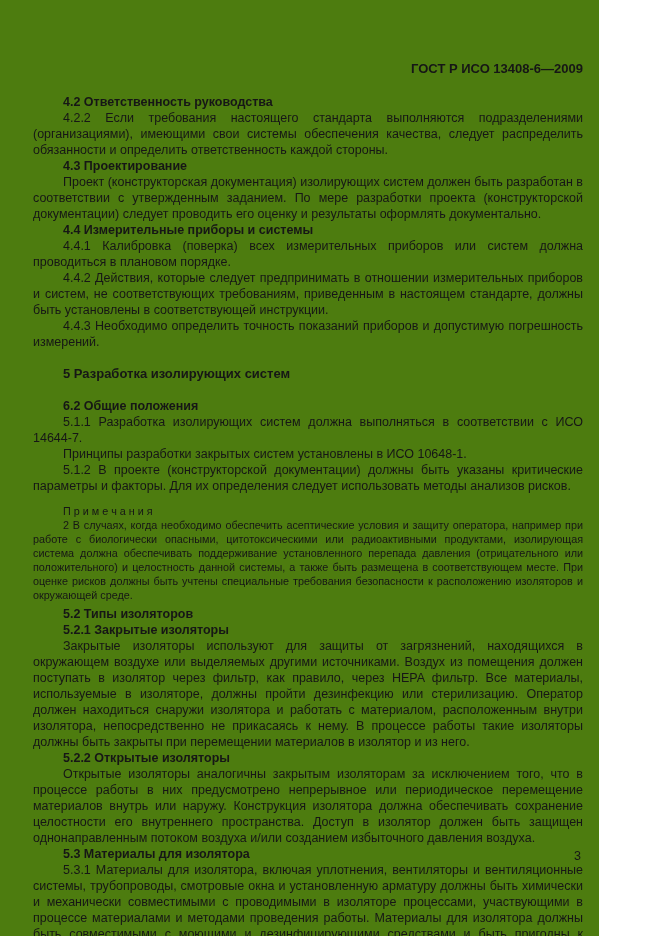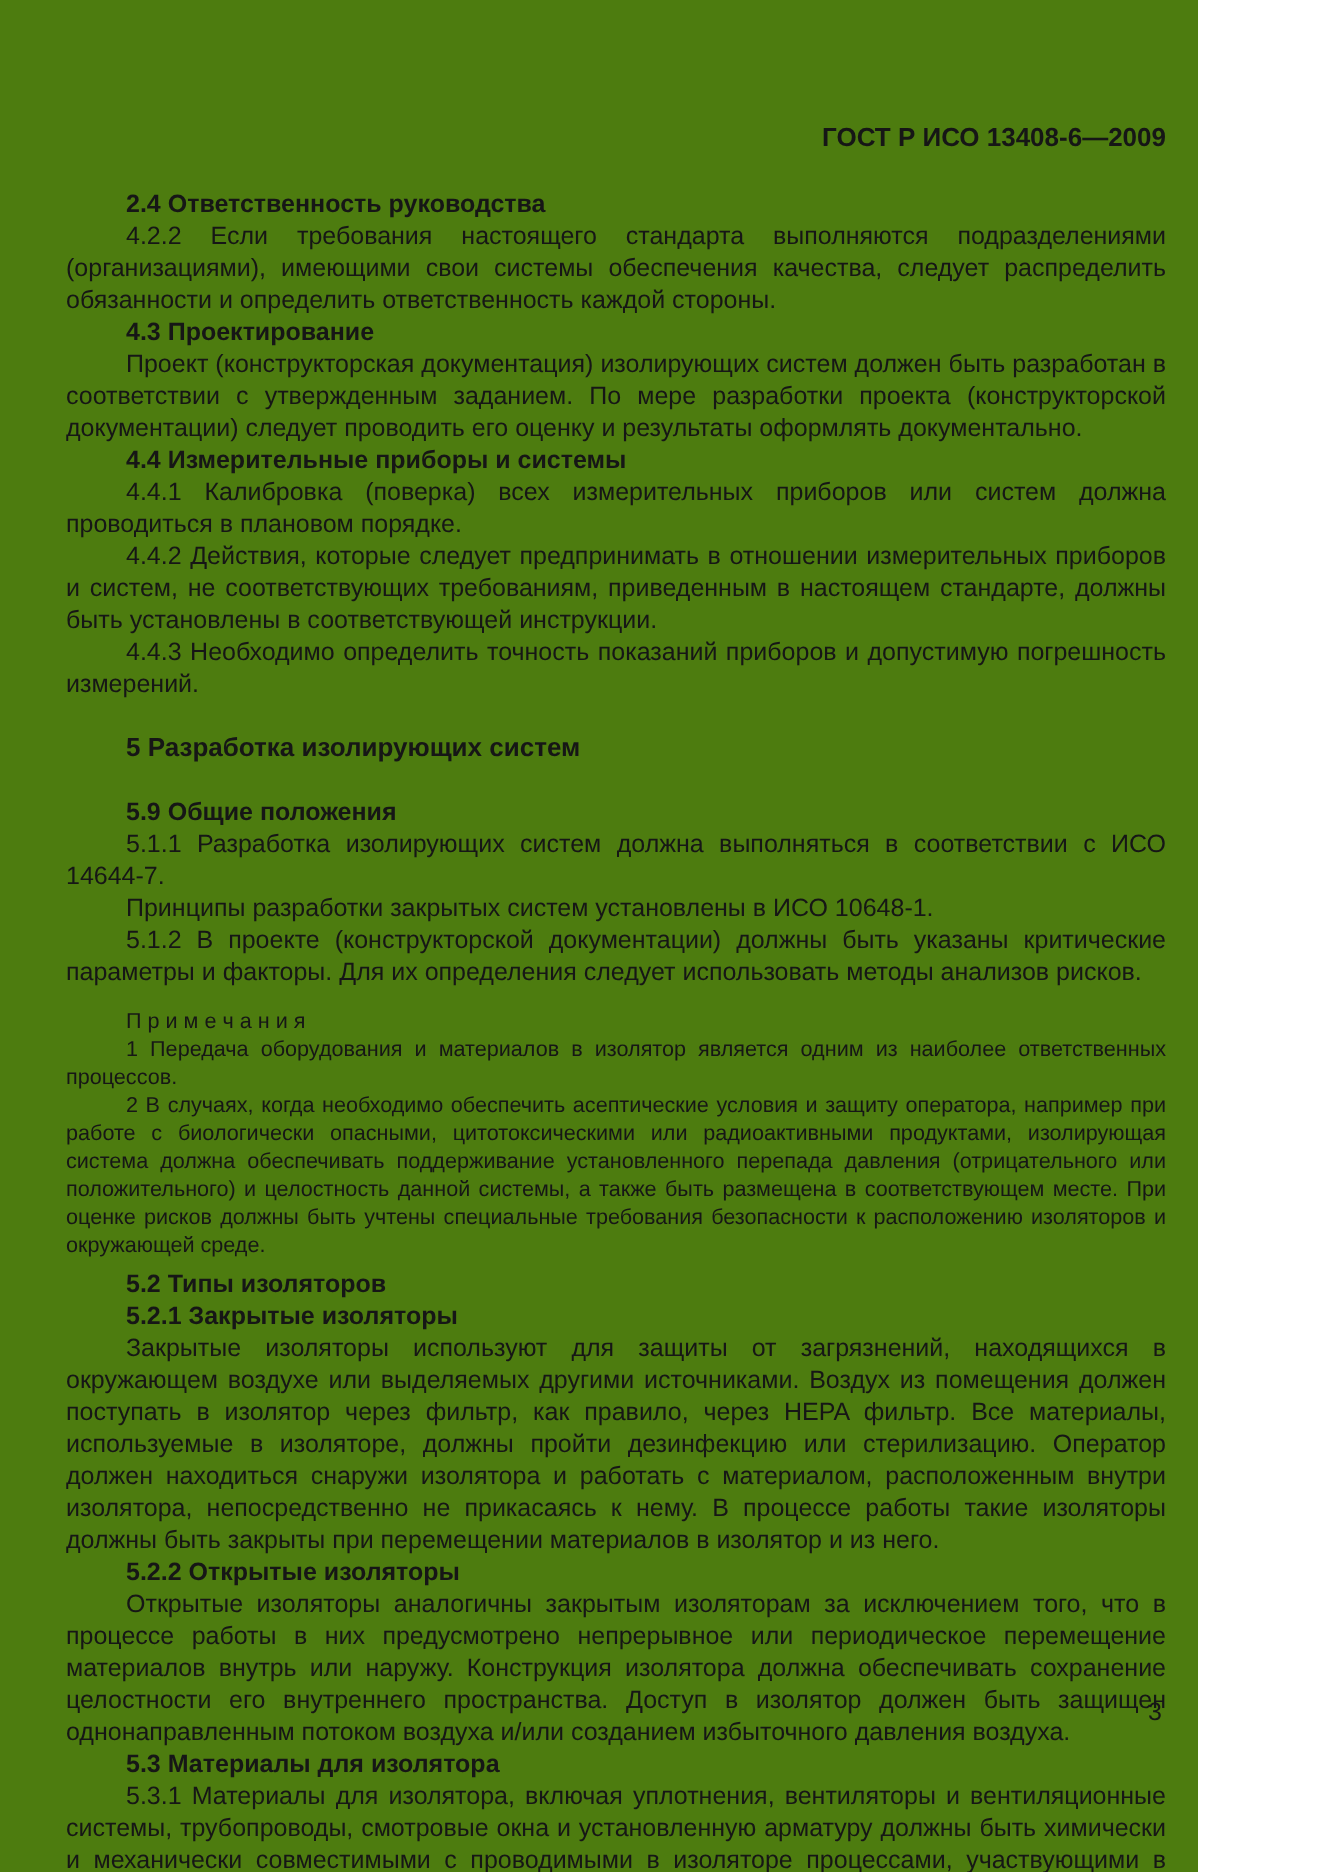--- a/index.html
+++ b/index.html
@@ -75,41 +75,40 @@
 </style>
 </head>
 <body>
 
 <div class="page">
 
   <div class="running-header">ГОСТ Р ИСО 13408-6—2009</div>
 
   <div class="doc-body">
 
-    <p class="h3">2.4 Ответственность руководства</p>
+    <p class="h3">4.2 Ответственность руководства</p>
     <p class="para">4.2.2 Если требования настоящего стандарта выполняются подразделениями (организациями), имеющими свои системы обеспечения качества, следует распределить обязанности и определить ответственность каждой стороны.</p>
 
     <p class="h3">4.3 Проектирование</p>
     <p class="para">Проект (конструкторская документация) изолирующих систем должен быть разработан в соответствии с утвержденным заданием. По мере разработки проекта (конструкторской документации) следует проводить его оценку и результаты оформлять документально.</p>
 
     <p class="h3">4.4 Измерительные приборы и системы</p>
     <p class="para">4.4.1 Калибровка (поверка) всех измерительных приборов или систем должна проводиться в плановом порядке.</p>
     <p class="para">4.4.2 Действия, которые следует предпринимать в отношении измерительных приборов и систем, не соответствующих требованиям, приведенным в настоящем стандарте, должны быть установлены в соответствующей инструкции.</p>
     <p class="para">4.4.3 Необходимо определить точность показаний приборов и допустимую погрешность измерений.</p>
 
     <p class="h2">5 Разработка изолирующих систем</p>
 
-    <p class="h3">5.9 Общие положения</p>
+    <p class="h3">6.2 Общие положения</p>
     <p class="para">5.1.1 Разработка изолирующих систем должна выполняться в соответствии с ИСО 14644-7.</p>
     <p class="para">Принципы разработки закрытых систем установлены в ИСО 10648-1.</p>
     <p class="para">5.1.2 В проекте (конструкторской документации) должны быть указаны критические параметры и факторы. Для их определения следует использовать методы анализов рисков.</p>
 
     <div class="notes-block">
       <p class="note-title">П р и м е ч а н и я</p>
-      <p class="note">1 Передача оборудования и материалов в изолятор является одним из наиболее ответственных процессов.</p>
       <p class="note">2 В случаях, когда необходимо обеспечить асептические условия и защиту оператора, например при работе с биологически опасными, цитотоксическими или радиоактивными продуктами, изолирующая система должна обеспечивать поддерживание установленного перепада давления (отрицательного или положительного) и целостность данной системы, а также быть размещена в соответствующем месте. При оценке рисков должны быть учтены специальные требования безопасности к расположению изоляторов и окружающей среде.</p>
     </div>
 
     <p class="h3">5.2 Типы изоляторов</p>
     <p class="h3">5.2.1 Закрытые изоляторы</p>
     <p class="para">Закрытые изоляторы используют для защиты от загрязнений, находящихся в окружающем воздухе или выделяемых другими источниками. Воздух из помещения должен поступать в изолятор через фильтр, как правило, через HEPA фильтр. Все материалы, используемые в изоляторе, должны пройти дезинфекцию или стерилизацию. Оператор должен находиться снаружи изолятора и работать с материалом, расположенным внутри изолятора, непосредственно не прикасаясь к нему. В процессе работы такие изоляторы должны быть закрыты при перемещении материалов в изолятор и из него.</p>
 
     <p class="h3">5.2.2 Открытые изоляторы</p>
     <p class="para">Открытые изоляторы аналогичны закрытым изоляторам за исключением того, что в процессе работы в них предусмотрено непрерывное или периодическое перемещение материалов внутрь или наружу. Конструкция изолятора должна обеспечивать сохранение целостности его внутреннего пространства. Доступ в изолятор должен быть защищен однонаправленным потоком воздуха и/или созданием избыточного давления воздуха.</p>
 

